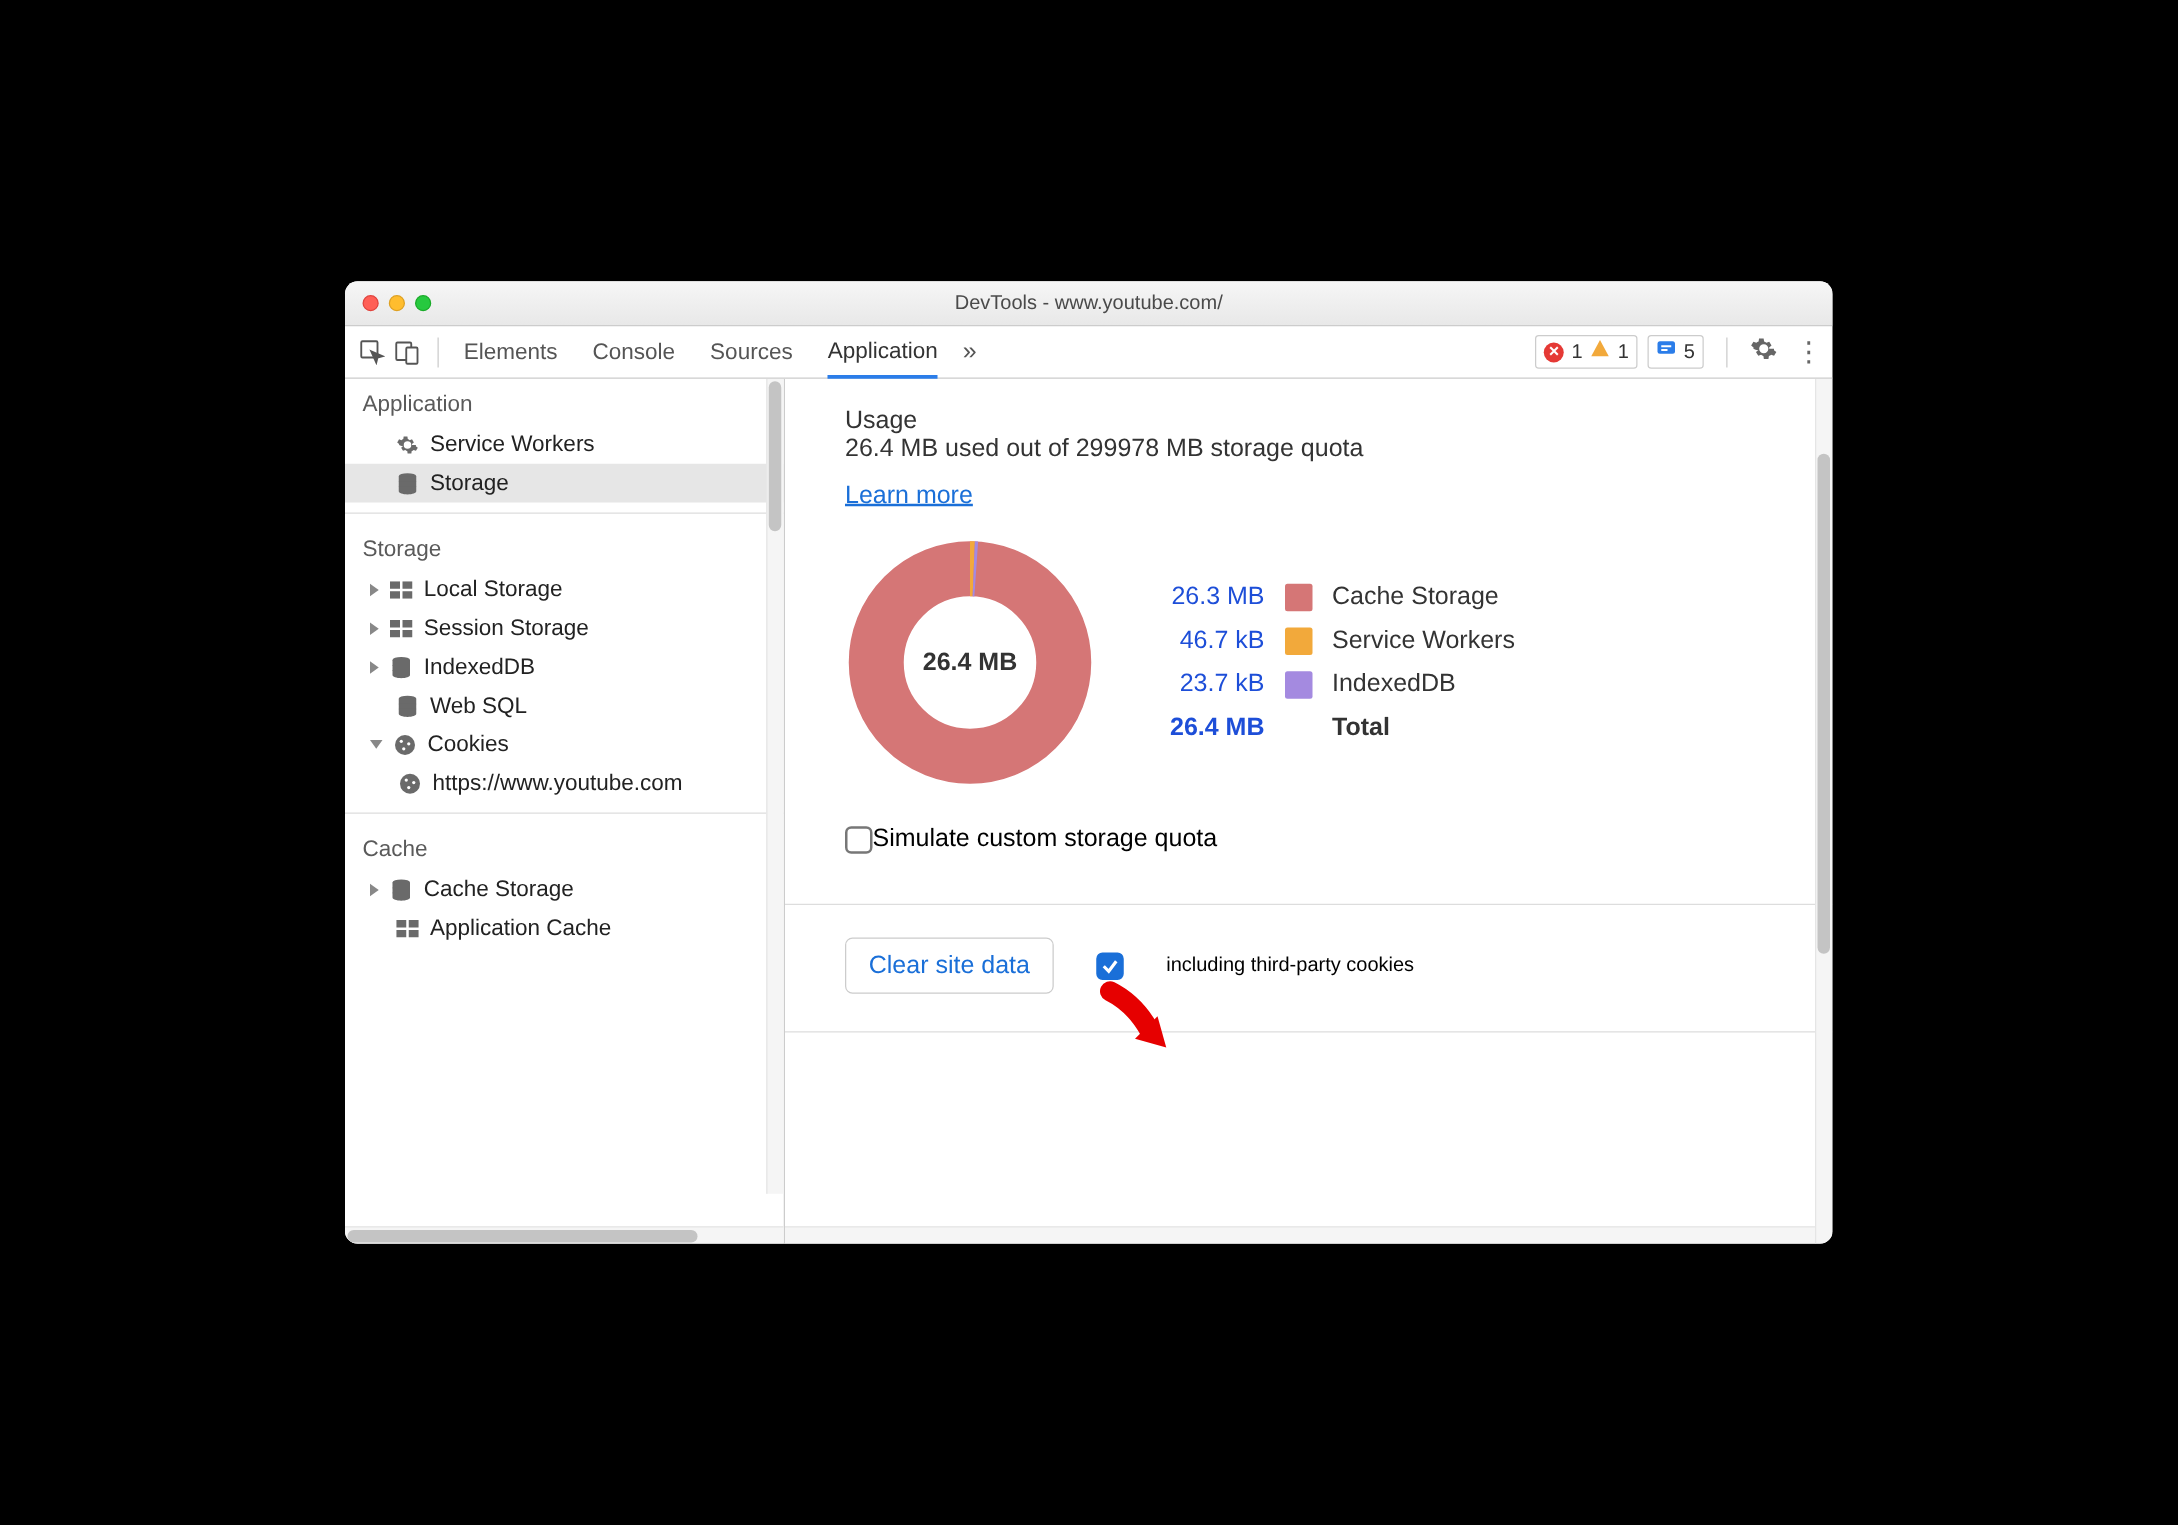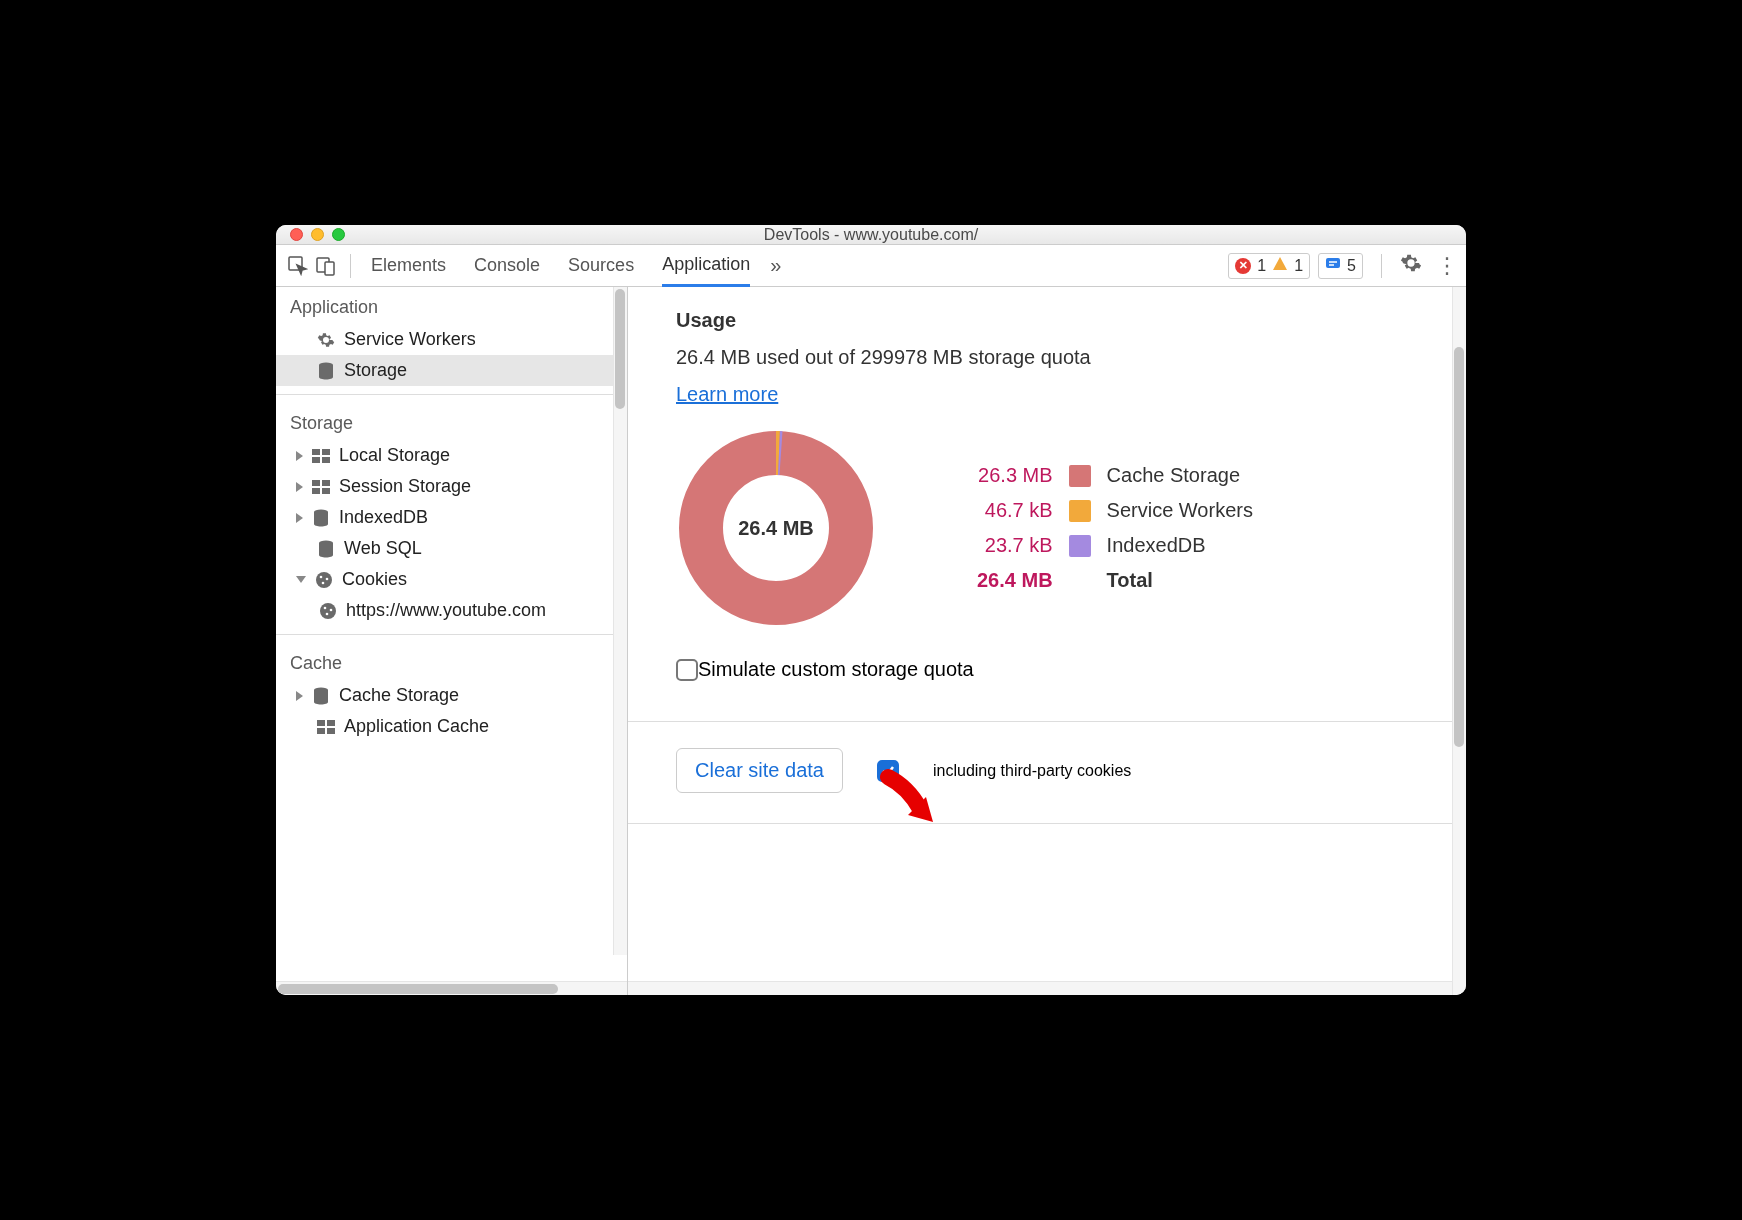--- a/index.html
+++ b/index.html
@@ -18,21 +18,21 @@
     background: #fff;
     border-radius: 10px;
     box-shadow: 0 20px 60px rgba(0,0,0,0.5);
     display: flex;
     flex-direction: column;
     overflow: hidden;
     position: relative;
   }
   
   .titlebar {
-    height: 20px;
+    height: 36px;
     background: linear-gradient(#f6f6f6,#e8e8e8);
     border-bottom: 1px solid #ccc;
     display: flex;
     align-items: center;
     position: relative;
   }
   .traffic-lights {
     display: flex;
     gap: 8px;
     padding-left: 14px;
@@ -213,21 +213,21 @@
   .main-scroll .thumb {
     position: absolute;
     right: 2px; top: 60px;
     width: 10px; height: 400px;
     background: #c4c4c4;
     border-radius: 5px;
   }
   .main-content {
     padding: 22px 40px 0 48px;
   }
-  .usage-h { font-size: 20px; font-weight: 700; color: #333; margin-bottom: 14px; }
+  .usage-h { font-size: 20px; font-weight: 400; color: #333; }
   .usage-line { font-size: 20px; color: #333; margin-bottom: 14px; }
   .learn { color: #1a6fd8; text-decoration: underline; font-size: 20px; display: inline-block; margin-bottom: 22px; }
   .chart-row {
     display: flex;
     align-items: center;
     gap: 60px;
     margin-bottom: 30px;
   }
   .donut-wrap {
     position: relative;
@@ -243,21 +243,21 @@
     color: #333;
   }
   .legend {
     display: grid;
     grid-template-columns: auto auto auto;
     column-gap: 16px;
     row-gap: 12px;
     align-items: center;
     font-size: 20px;
   }
-  .legend .val { text-align: right; color: #be185d; margin-left: 41px; }
+  .legend .val { text-align: right; color: #1d4ed8; }
   .legend .sw { width: 22px; height: 22px; border-radius: 2px; }
   .legend .lab { color: #333; }
   .legend .total { font-weight: 700; }
   .sim-row {
     display: flex;
     align-items: center;
     font-size: 20px;
     margin-bottom: 40px;
   }
   .chk {

